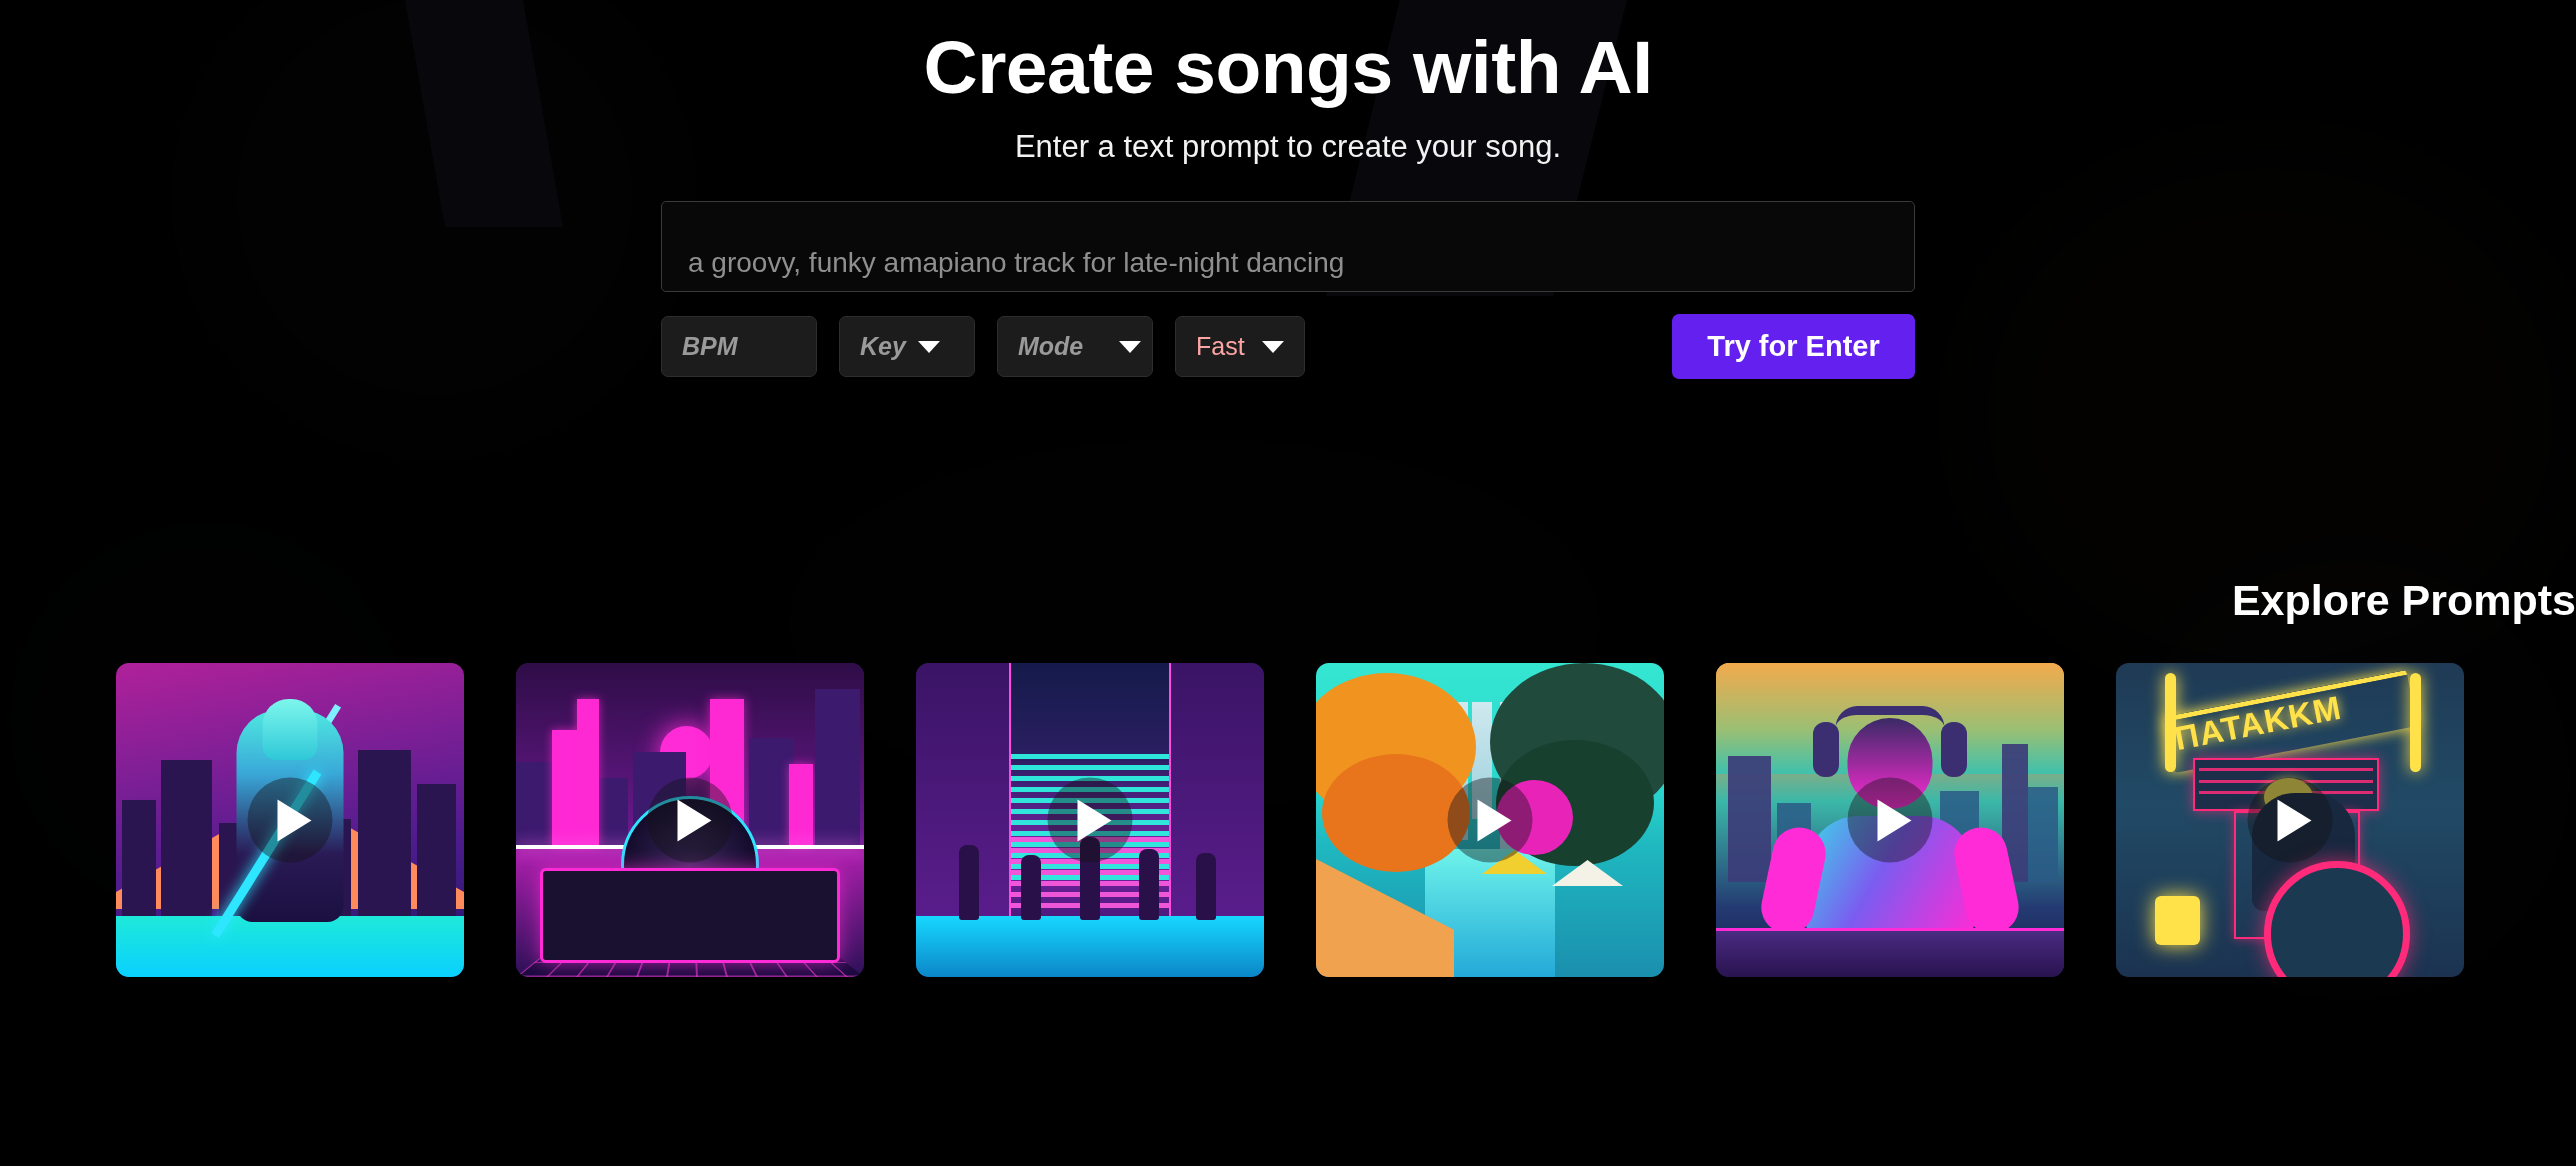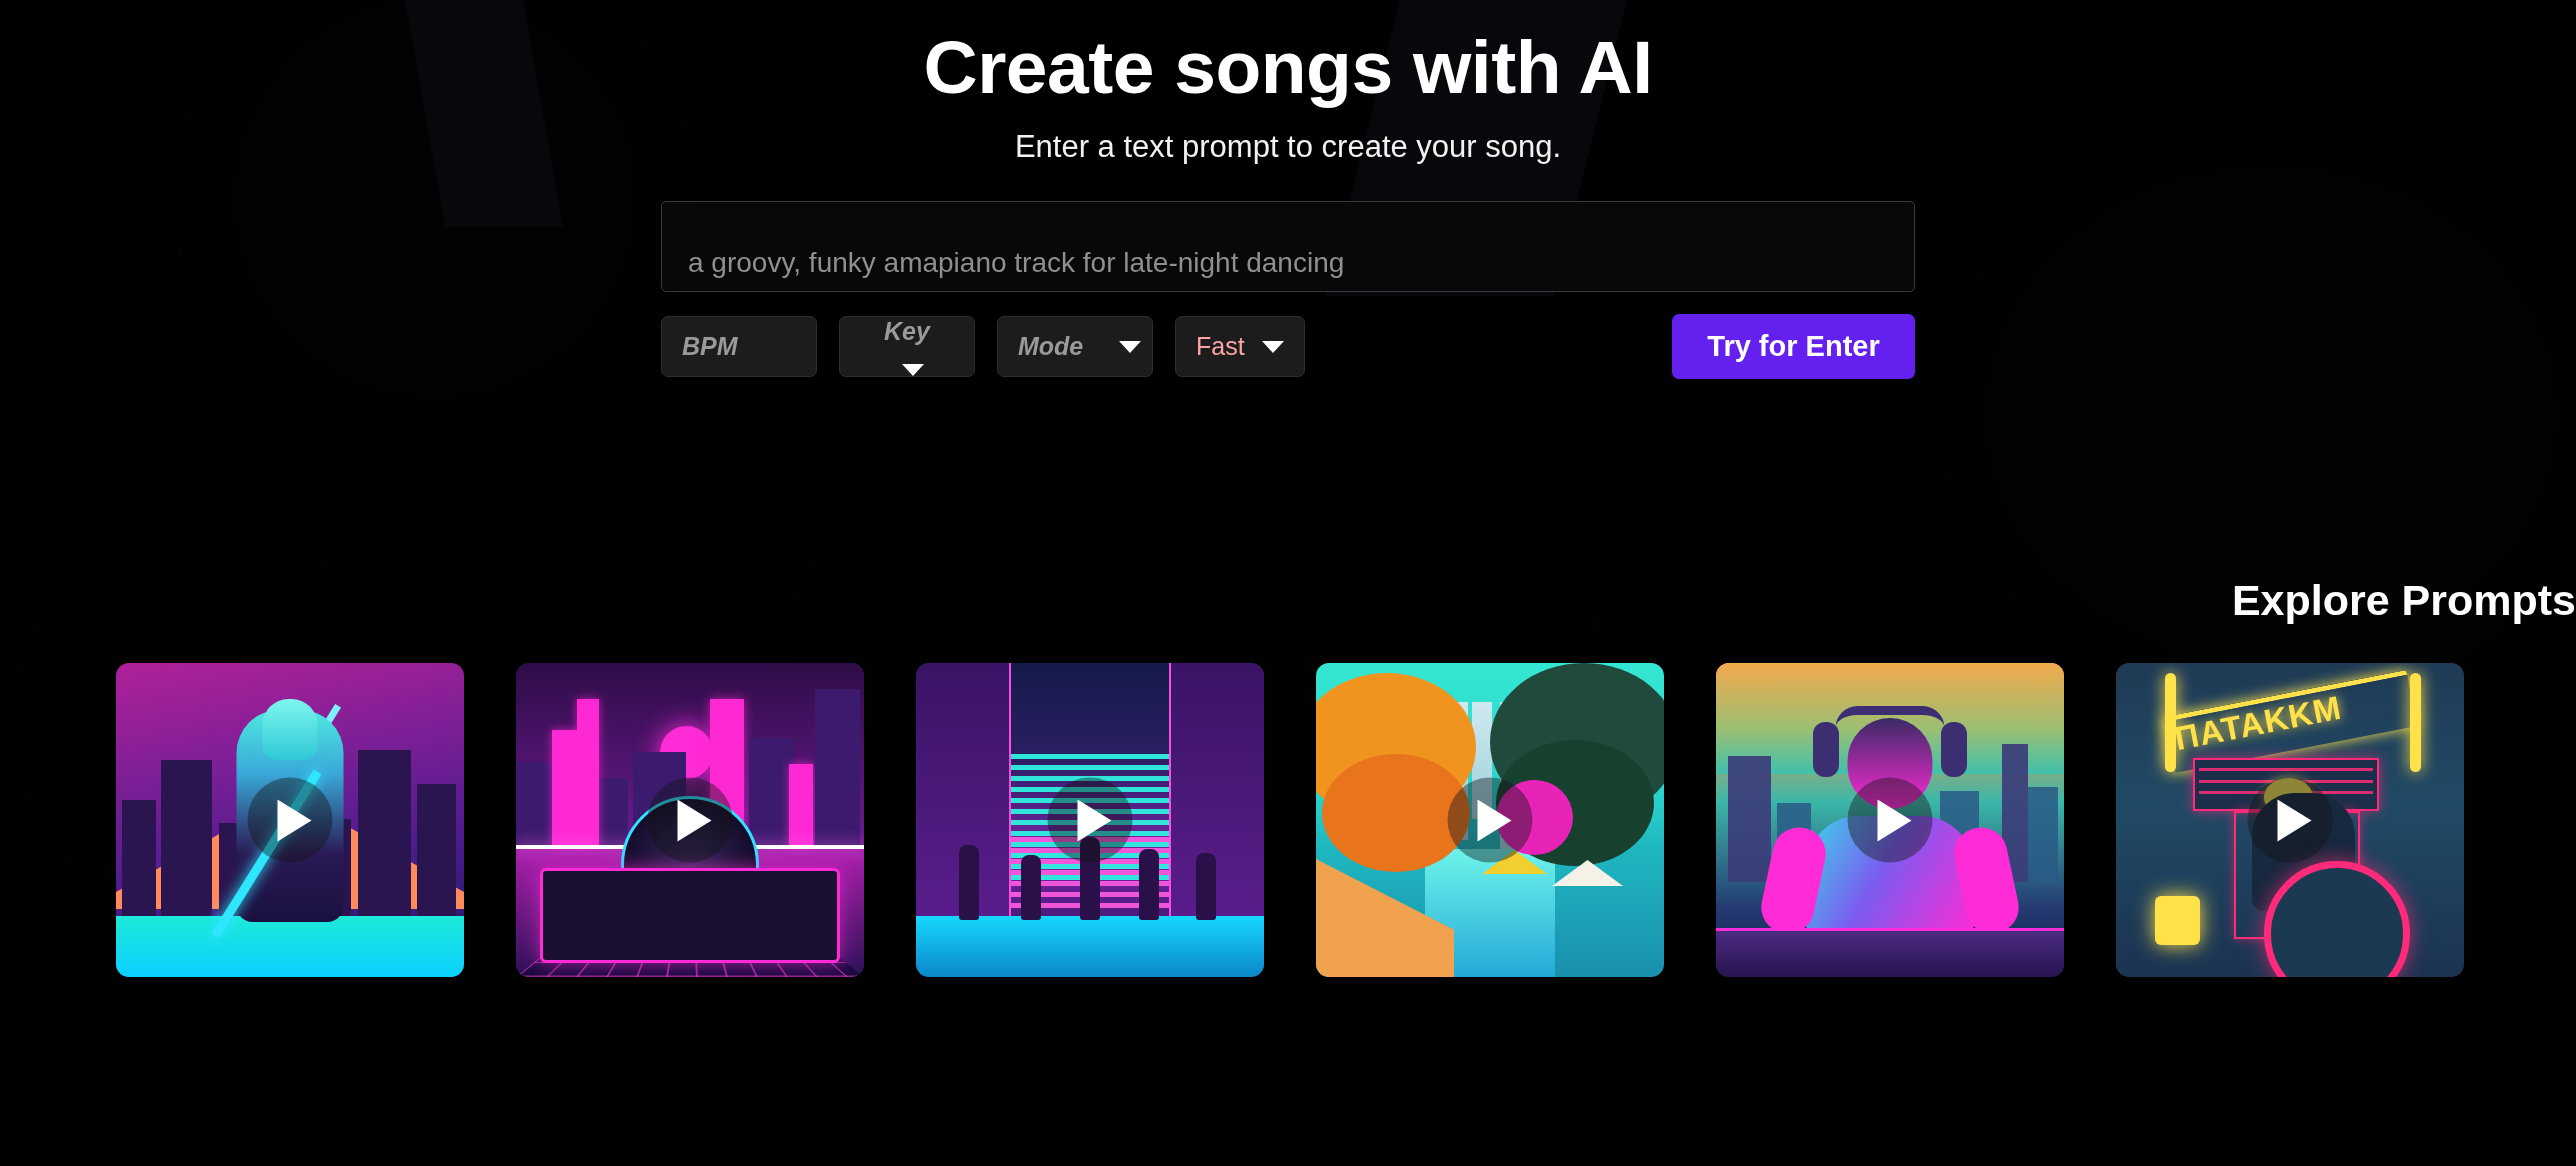--- a/index.html
+++ b/index.html
@@ -108,21 +108,21 @@
     height: 61px;
     background: #1c1c1c;
     border: 1px solid #2d2d2d;
     border-radius: 7px;
     display: flex;
     align-items: center;
     padding: 0 20px;
     margin-right: 22px;
   }
   .ctrl-bpm   { width: 156px; }
-  .ctrl-key   { width: 136px; justify-content: space-between; flex-direction: column; }
+  .ctrl-key   { width: 136px; justify-content: flex-start; }
   .ctrl-mode  { width: 156px; justify-content: space-between; gap: 24px; }
   .ctrl-speed { width: 130px; justify-content: space-between; margin-right: 0; }
 
   .ctrl-label {
     font-size: 25px;
     font-style: italic;
     color: #9a9a9a;
     font-weight: 700;
   }
   .ctrl-label.selected {

